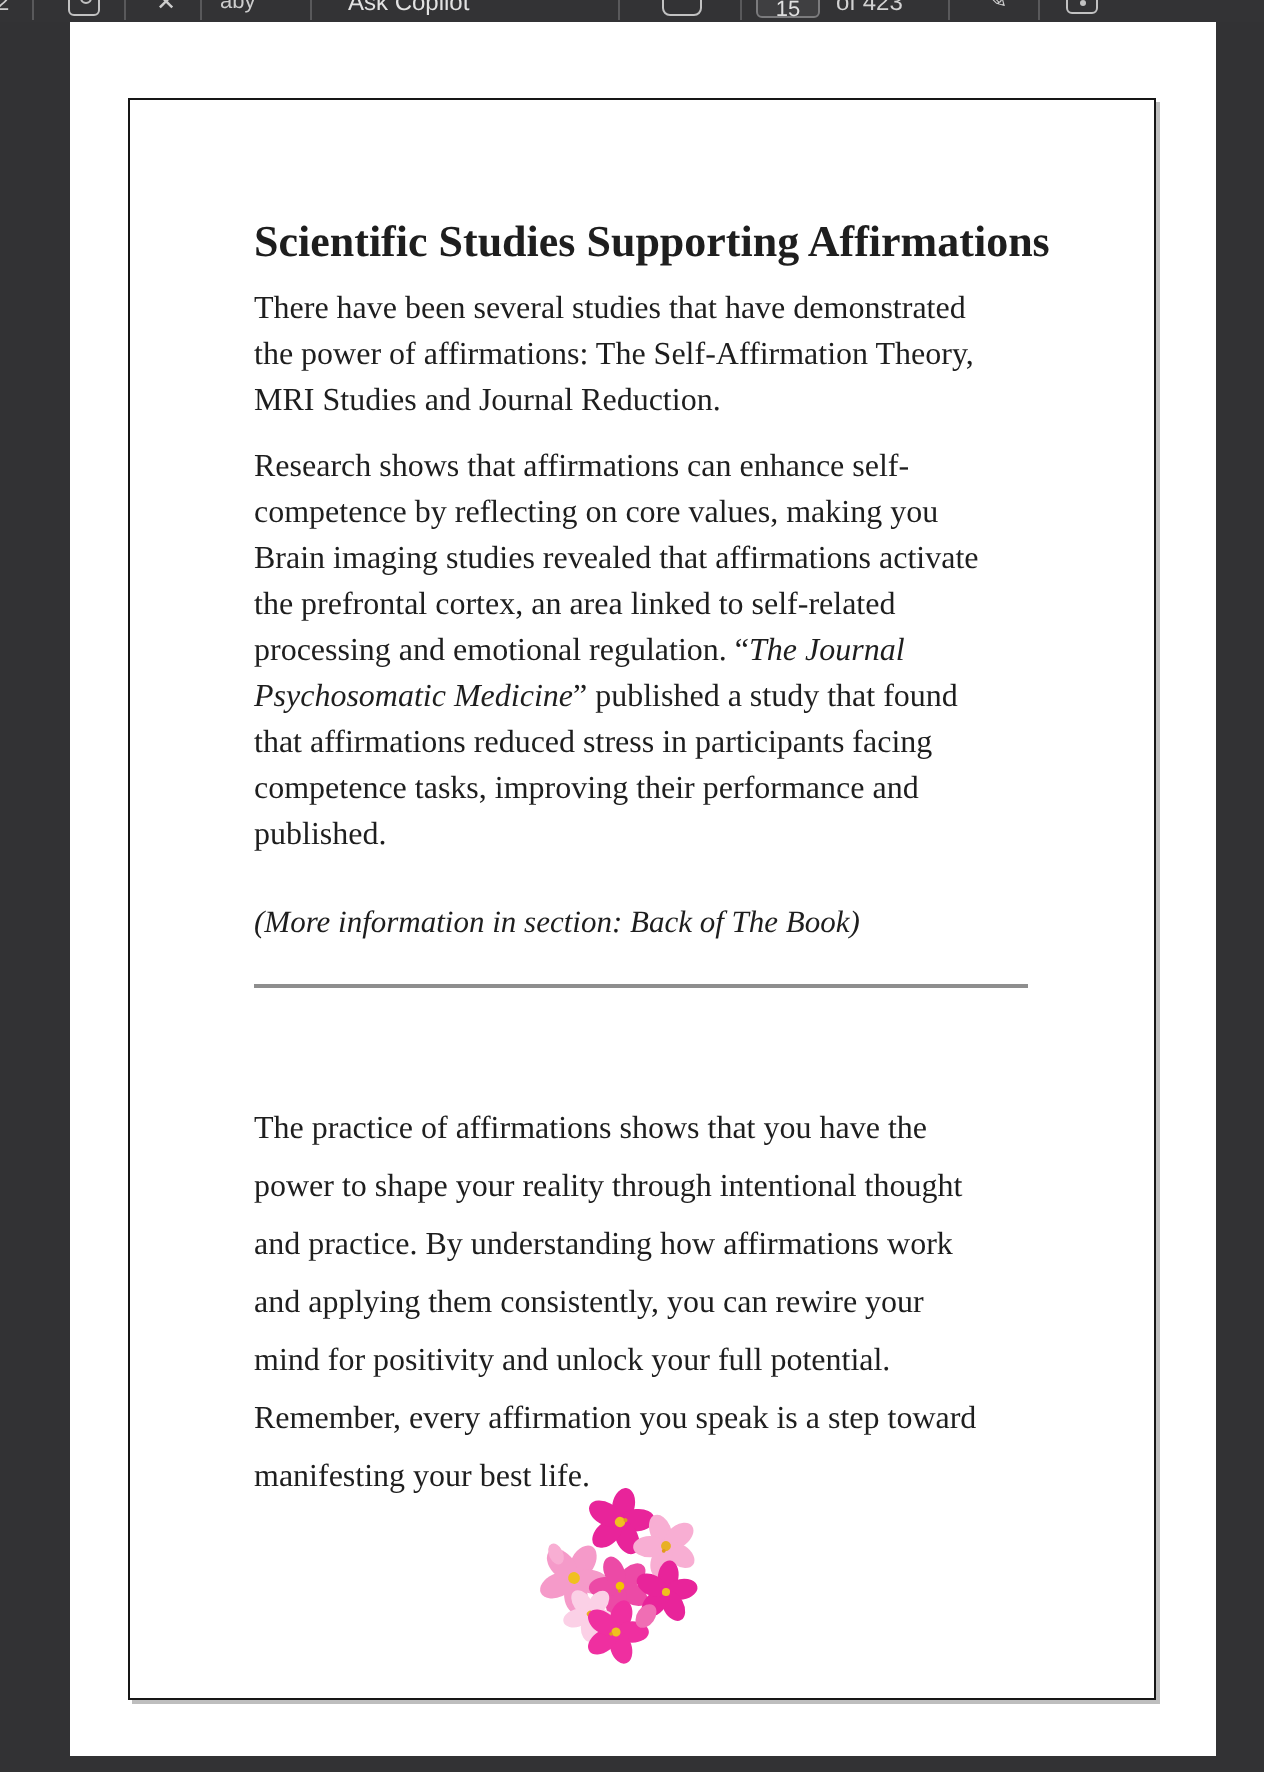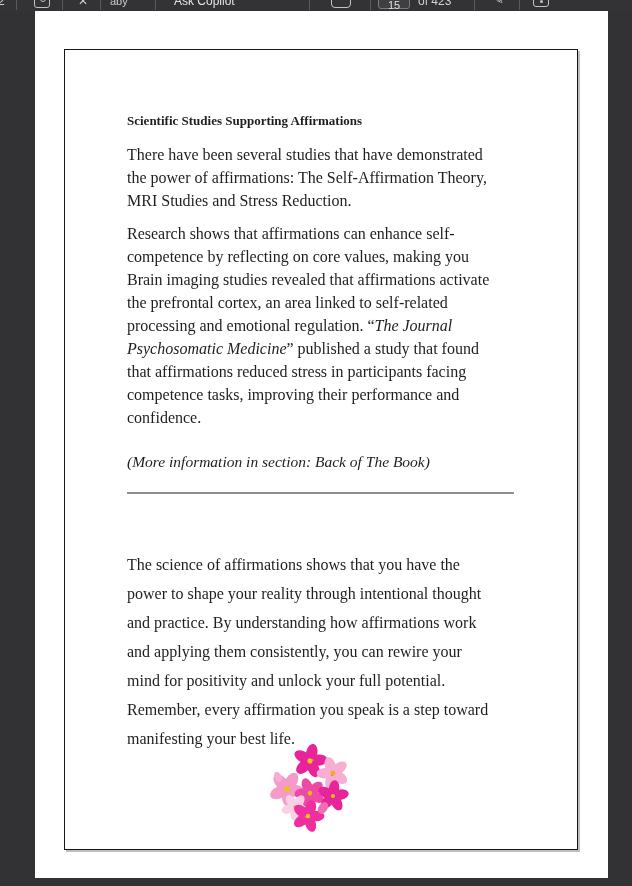--- a/index.html
+++ b/index.html
@@ -34,21 +34,21 @@
     background:#ffffff;
   }
   .frame{
     position:absolute;left:29px;top:38px;width:512px;height:799px;
     box-sizing:content-box;border:1.5px solid #161616;
     box-shadow:2px 2px 0 rgba(110,110,110,.45);
     background:#ffffff;
   }
   .blk{position:absolute;left:62px;width:420px;font-family:"Liberation Serif",serif;color:#1e1e1e;}
   .tline{white-space:nowrap;}
-  .heading{font-size:13px;font-weight:700;line-height:21px;white-space:nowrap;}
+  .heading{font-size:22px;font-weight:700;line-height:21px;white-space:nowrap;}
   .para{font-size:16px;}
   .lh-normal{line-height:23px;font-family:Liberation Serif, serif;}
   .lh-wide{line-height:29px;}
   .note{font-size:15.5px;font-style:italic;font-weight:400;white-space:nowrap;}
   .rule{position:absolute;left:62px;width:387px;height:1.5px;background:#8e8e8e;}
   .flowers{position:absolute;left:200px;top:694px;width:90px;height:90px;}
 </style>
 </head>
 <body>
 
@@ -80,42 +80,42 @@
   </div>
 
   <div class="page">
     <div class="frame">
 
       <div class="blk heading" style="top:60px">Scientific Studies Supporting Affirmations</div>
 
       <div class="blk para lh-normal" style="top:93px">
           <div class="tline">There have been several studies that have demonstrated</div>
           <div class="tline">the power of affirmations: The Self-Affirmation Theory,</div>
-          <div class="tline">MRI Studies and Stress Reduction.</div>
+          <div class="tline">MRI Studies and Journal Reduction.</div>
         </div>
 
       <div class="blk para lh-normal" style="top:172px">
           <div class="tline">Research shows that affirmations can enhance self-</div>
           <div class="tline">competence by reflecting on core values, making you</div>
           <div class="tline">Brain imaging studies revealed that affirmations activate</div>
           <div class="tline">the prefrontal cortex, an area linked to self-related</div>
           <div class="tline">processing and emotional regulation. “<em>The Journal</em></div>
           <div class="tline"><em>Psychosomatic Medicine</em>” published a study that found</div>
           <div class="tline">that affirmations reduced stress in participants facing</div>
           <div class="tline">competence tasks, improving their performance and</div>
-          <div class="tline">confidence.</div>
+          <div class="tline">published.</div>
         </div>
 
       <div class="blk note" style="top:403px">(More information in section: Back of The Book)</div>
 
       <div class="rule" style="top:442px"></div>
 
 
       <div class="blk para lh-wide" style="top:500px">
-          <div class="tline">The science of affirmations shows that you have the</div>
+          <div class="tline">The practice of affirmations shows that you have the</div>
           <div class="tline">power to shape your reality through intentional thought</div>
           <div class="tline">and practice. By understanding how affirmations work</div>
           <div class="tline">and applying them consistently, you can rewire your</div>
           <div class="tline">mind for positivity and unlock your full potential.</div>
           <div class="tline">Remember, every affirmation you speak is a step toward</div>
           <div class="tline">manifesting your best life.</div>
         </div>
 
       <svg class="flowers" viewBox="0 0 90 90" aria-hidden="true">
         <defs>

